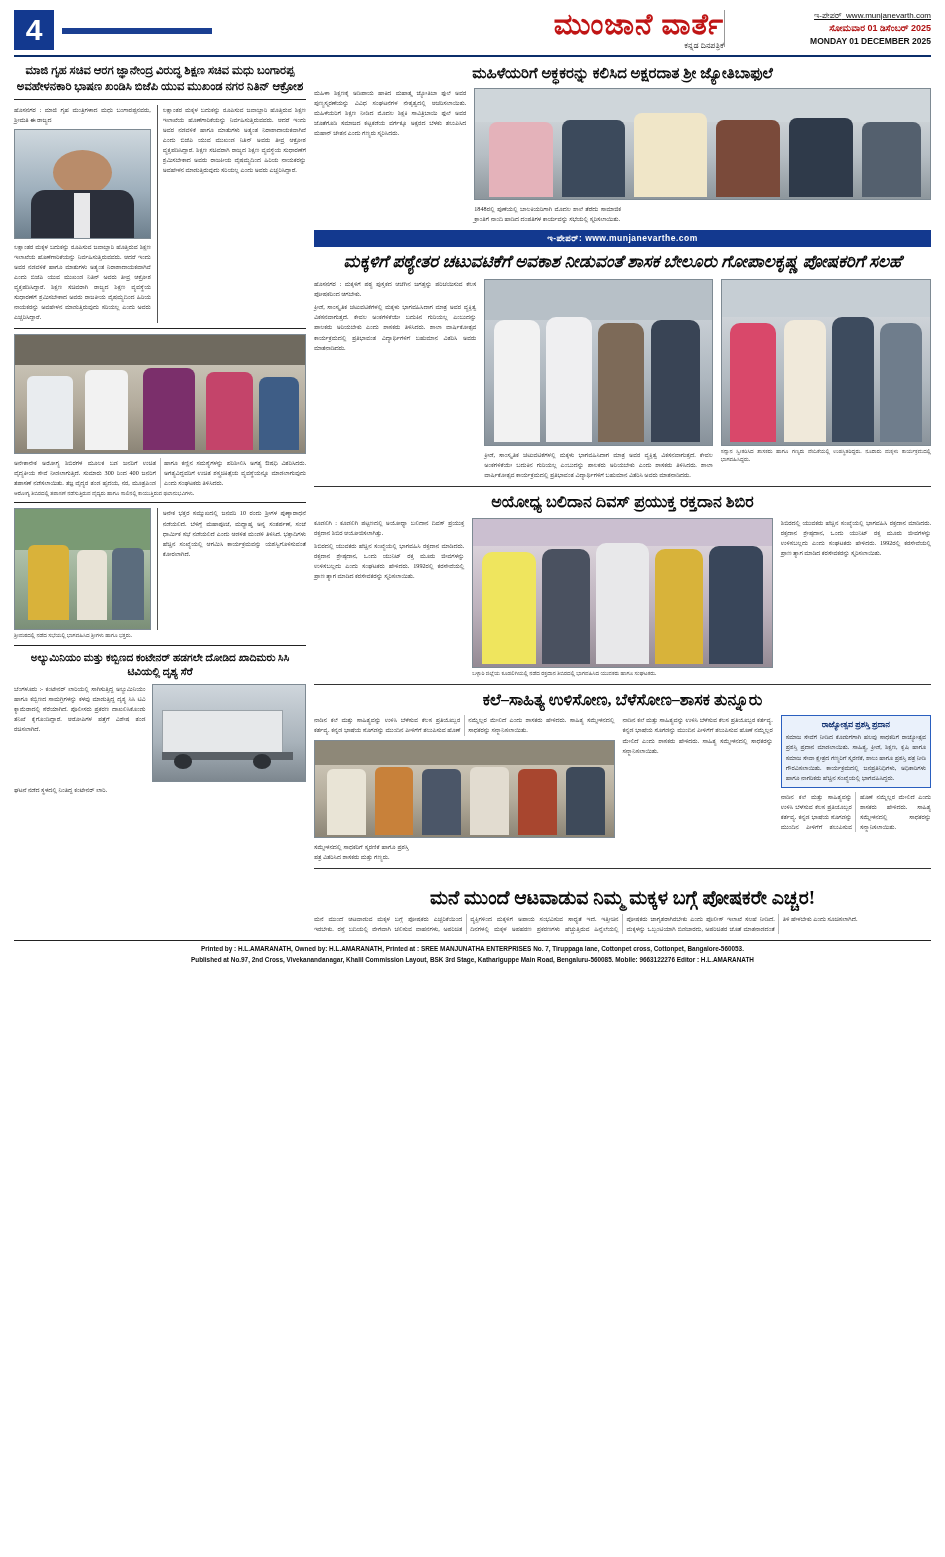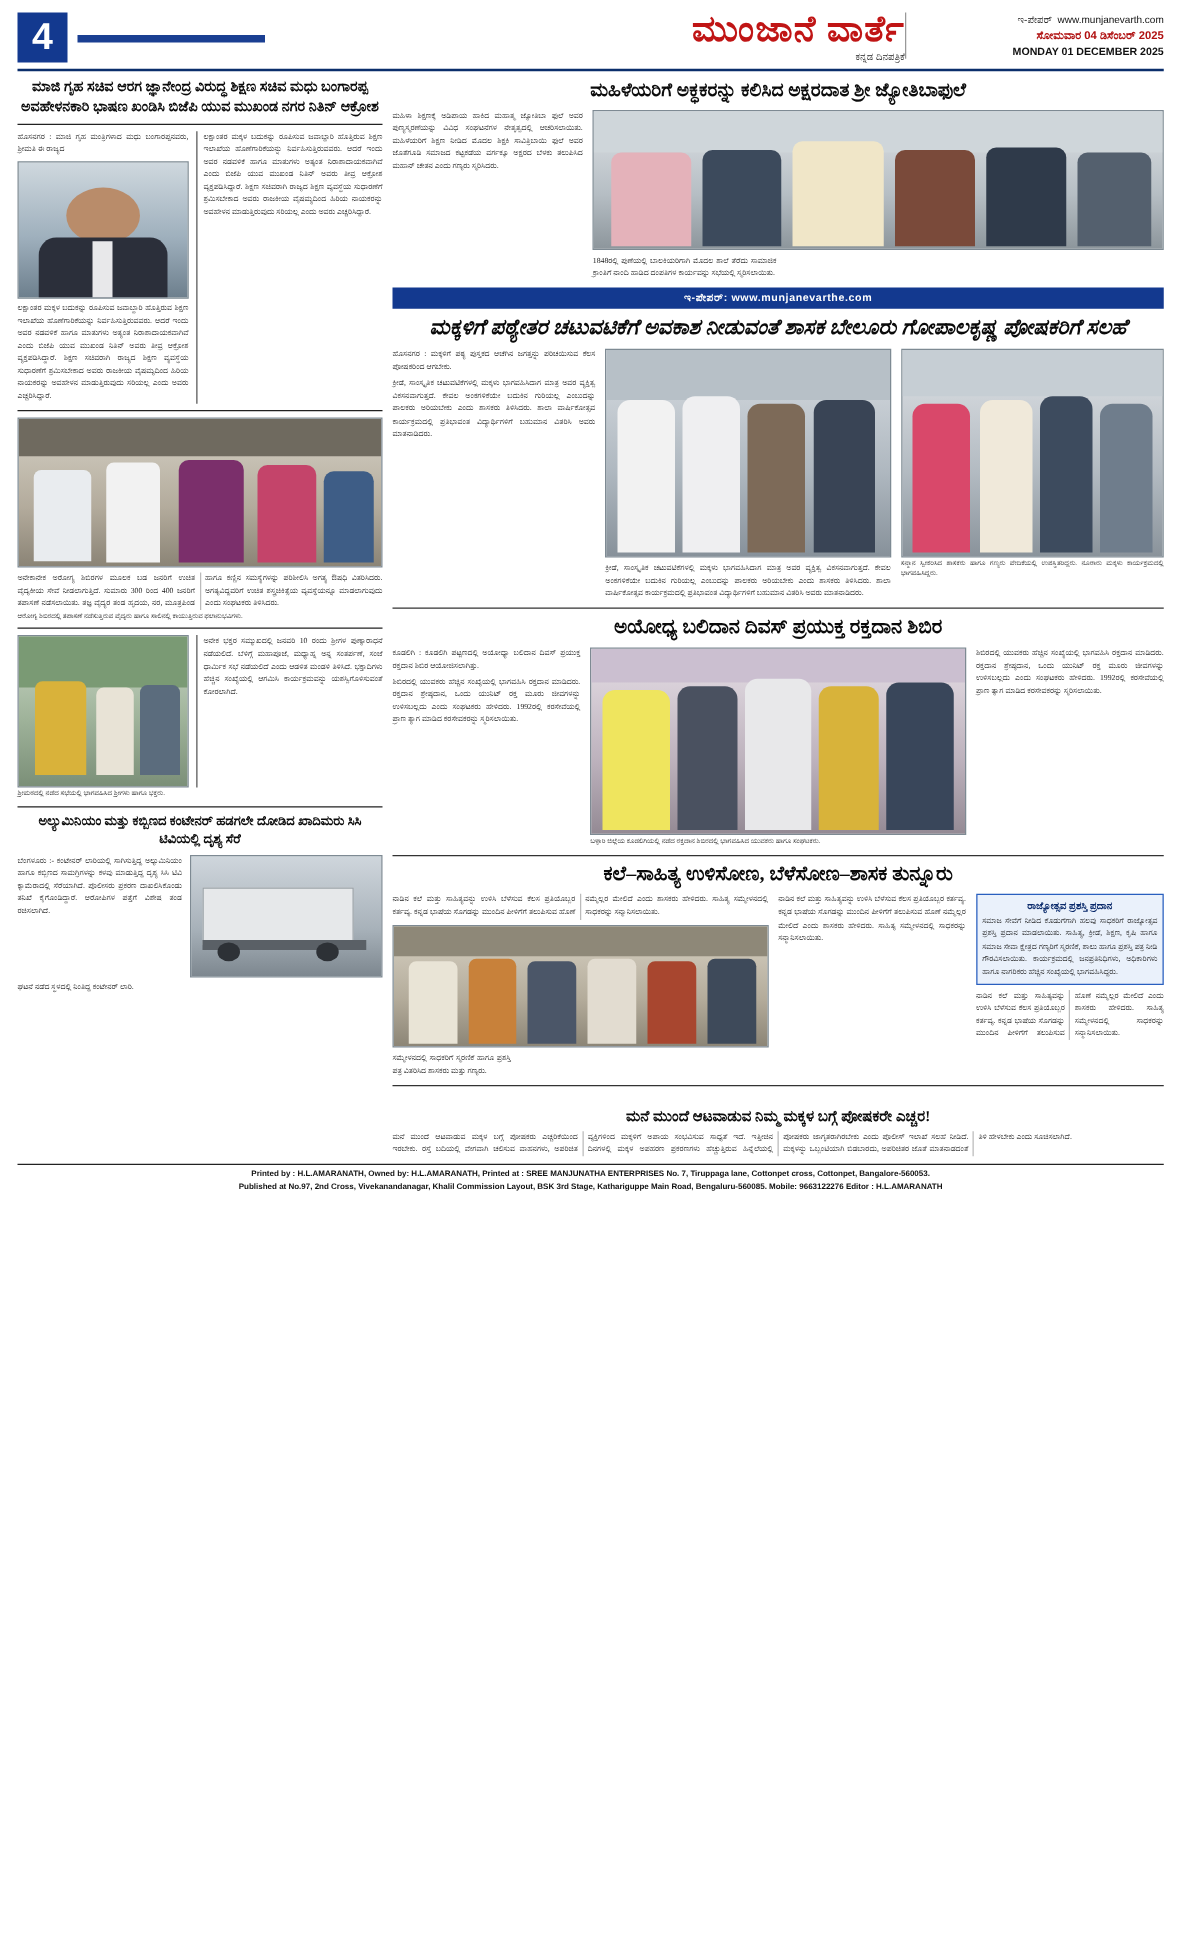--- a/index.html
+++ b/index.html
@@ -7,21 +7,21 @@
   .page{width:945px;min-height:1557px;box-sizing:border-box;padding:10px 14px 6px 14px;position:relative;background:#fff;}
 
   
   .masthead{display:flex;align-items:flex-start;border-bottom:2px solid #0b2e6b;padding-bottom:4px;}
   .pageno{width:40px;height:40px;background:#13398f;color:#fff;font-size:30px;font-weight:bold;display:flex;align-items:center;justify-content:center;line-height:1;}
   .mast-rule{flex:0 0 150px;height:6px;background:#1a3f92;margin:18px 0 0 8px;}
   .mast-title{flex:1;text-align:right;}
   .mast-title .kn{font-family:"Liberation Serif",serif;font-size:29px;font-weight:bold;color:#c01515;letter-spacing:1px;line-height:1;}
   .mast-title .sub{font-size:8px;color:#222;margin-top:2px;}
   .mast-right{width:200px;text-align:right;font-size:8px;line-height:1.45;border-left:1px solid #999;padding-left:6px;}
-  .mast-right .site{color:#111;}
+  .mast-right .site{color:#111;text-decoration:underline;}
   .mast-right .date{font-weight:bold;color:#b01010;font-size:9px;}
   .mast-right .date2{font-weight:bold;font-size:8.5px;}
   .hl{font-family:"Liberation Serif",serif;font-weight:bold;color:#0a0a0a;text-align:center;line-height:1.35;}
   .body-txt{font-size:6.2px;line-height:1.62;text-align:justify;color:#1a1a1a;font-family:"Liberation Serif",serif;}
   .hr-thin{border-top:1px solid #222;margin:5px 0;}
   .vr{border-left:1px solid #555;}
 
   .grid{display:flex;gap:8px;margin-top:6px;}
   .colA{width:292px;}
   .colB{flex:1;}
@@ -52,21 +52,21 @@
     <div class="mast-rule"></div>
     <div class="mast-title">
       <div class="kn">ಮುಂಜಾನೆ ವಾರ್ತೆ</div>
       <div class="sub">ಕನ್ನಡ ದಿನಪತ್ರಿಕೆ</div>
     </div>
     <div class="mast-right">
       <div class="site">
         <span>ಇ-ಪೇಪರ್</span>
         &nbsp;<span>www.munjanevarth.com</span>
       </div>
-      <div class="date">ಸೋಮವಾರ 04 ಡಿಸೆಂಬರ್ 2025</div>
+      <div class="date">ಸೋಮವಾರ 01 ಡಿಸೆಂಬರ್ 2025</div>
       <div class="date2">MONDAY 01 DECEMBER 2025</div>
     </div>
   </div>
 
   <div class="grid">
 
     <div class="colA">
 
       <div>
         <div class="hl" style="font-size:11.5px;">ಮಾಜಿ ಗೃಹ ಸಚಿವ ಆರಗ ಜ್ಞಾನೇಂದ್ರ ವಿರುದ್ಧ ಶಿಕ್ಷಣ ಸಚಿವ ಮಧು ಬಂಗಾರಪ್ಪ ಅವಹೇಳನಕಾರಿ ಭಾಷಣ ಖಂಡಿಸಿ ಬಿಜೆಪಿ ಯುವ ಮುಖಂಡ ನಗರ ನಿತಿನ್ ಆಕ್ರೋಶ</div>
@@ -261,21 +261,21 @@
             <div class="cols2" style="margin-top:4px;">
               <div class="body-txt">ನಾಡಿನ ಕಲೆ ಮತ್ತು ಸಾಹಿತ್ಯವನ್ನು ಉಳಿಸಿ ಬೆಳೆಸುವ ಕೆಲಸ ಪ್ರತಿಯೊಬ್ಬರ ಕರ್ತವ್ಯ. ಕನ್ನಡ ಭಾಷೆಯ ಸೊಗಡನ್ನು ಮುಂದಿನ ಪೀಳಿಗೆಗೆ ತಲುಪಿಸುವ ಹೊಣೆ ನಮ್ಮೆಲ್ಲರ ಮೇಲಿದೆ ಎಂದು ಶಾಸಕರು ಹೇಳಿದರು. ಸಾಹಿತ್ಯ ಸಮ್ಮೇಳನದಲ್ಲಿ ಸಾಧಕರನ್ನು ಸನ್ಮಾನಿಸಲಾಯಿತು.</div>
             </div>
           </div>
         </div>
       </div>
 
       <div class="sect-hr"></div>
 
       <div>
-        <div class="hl" style="font-size:12px;margin-top:16px;">ಮನೆ ಮುಂದೆ ಆಟವಾಡುವ ನಿಮ್ಮ ಮಕ್ಕಳ ಬಗ್ಗೆ ಪೋಷಕರೇ ಎಚ್ಚರ!</div>
+        <div class="hl" style="font-size:19px;margin-top:16px;">ಮನೆ ಮುಂದೆ ಆಟವಾಡುವ ನಿಮ್ಮ ಮಕ್ಕಳ ಬಗ್ಗೆ ಪೋಷಕರೇ ಎಚ್ಚರ!</div>
         <div class="cols4" style="margin-top:4px;">
           <div class="body-txt">ಮನೆ ಮುಂದೆ ಆಟವಾಡುವ ಮಕ್ಕಳ ಬಗ್ಗೆ ಪೋಷಕರು ಎಚ್ಚರಿಕೆಯಿಂದ ಇರಬೇಕು. ರಸ್ತೆ ಬದಿಯಲ್ಲಿ ವೇಗವಾಗಿ ಚಲಿಸುವ ವಾಹನಗಳು, ಅಪರಿಚಿತ ವ್ಯಕ್ತಿಗಳಿಂದ ಮಕ್ಕಳಿಗೆ ಅಪಾಯ ಸಂಭವಿಸುವ ಸಾಧ್ಯತೆ ಇದೆ. ಇತ್ತೀಚಿನ ದಿನಗಳಲ್ಲಿ ಮಕ್ಕಳ ಅಪಹರಣ ಪ್ರಕರಣಗಳು ಹೆಚ್ಚುತ್ತಿರುವ ಹಿನ್ನೆಲೆಯಲ್ಲಿ ಪೋಷಕರು ಜಾಗೃತರಾಗಿರಬೇಕು ಎಂದು ಪೊಲೀಸ್ ಇಲಾಖೆ ಸಲಹೆ ನೀಡಿದೆ. ಮಕ್ಕಳನ್ನು ಒಬ್ಬಂಟಿಯಾಗಿ ಬಿಡಬಾರದು, ಅಪರಿಚಿತರ ಜೊತೆ ಮಾತನಾಡದಂತೆ ತಿಳಿ ಹೇಳಬೇಕು ಎಂದು ಸೂಚಿಸಲಾಗಿದೆ.</div>
         </div>
       </div>
 
     </div>
   </div>
 
   <div class="footer">
     <div>Printed by : H.L.AMARANATH, Owned by: H.L.AMARANATH, Printed at : SREE MANJUNATHA ENTERPRISES No. 7, Tiruppaga lane, Cottonpet cross, Cottonpet, Bangalore-560053.</div>

